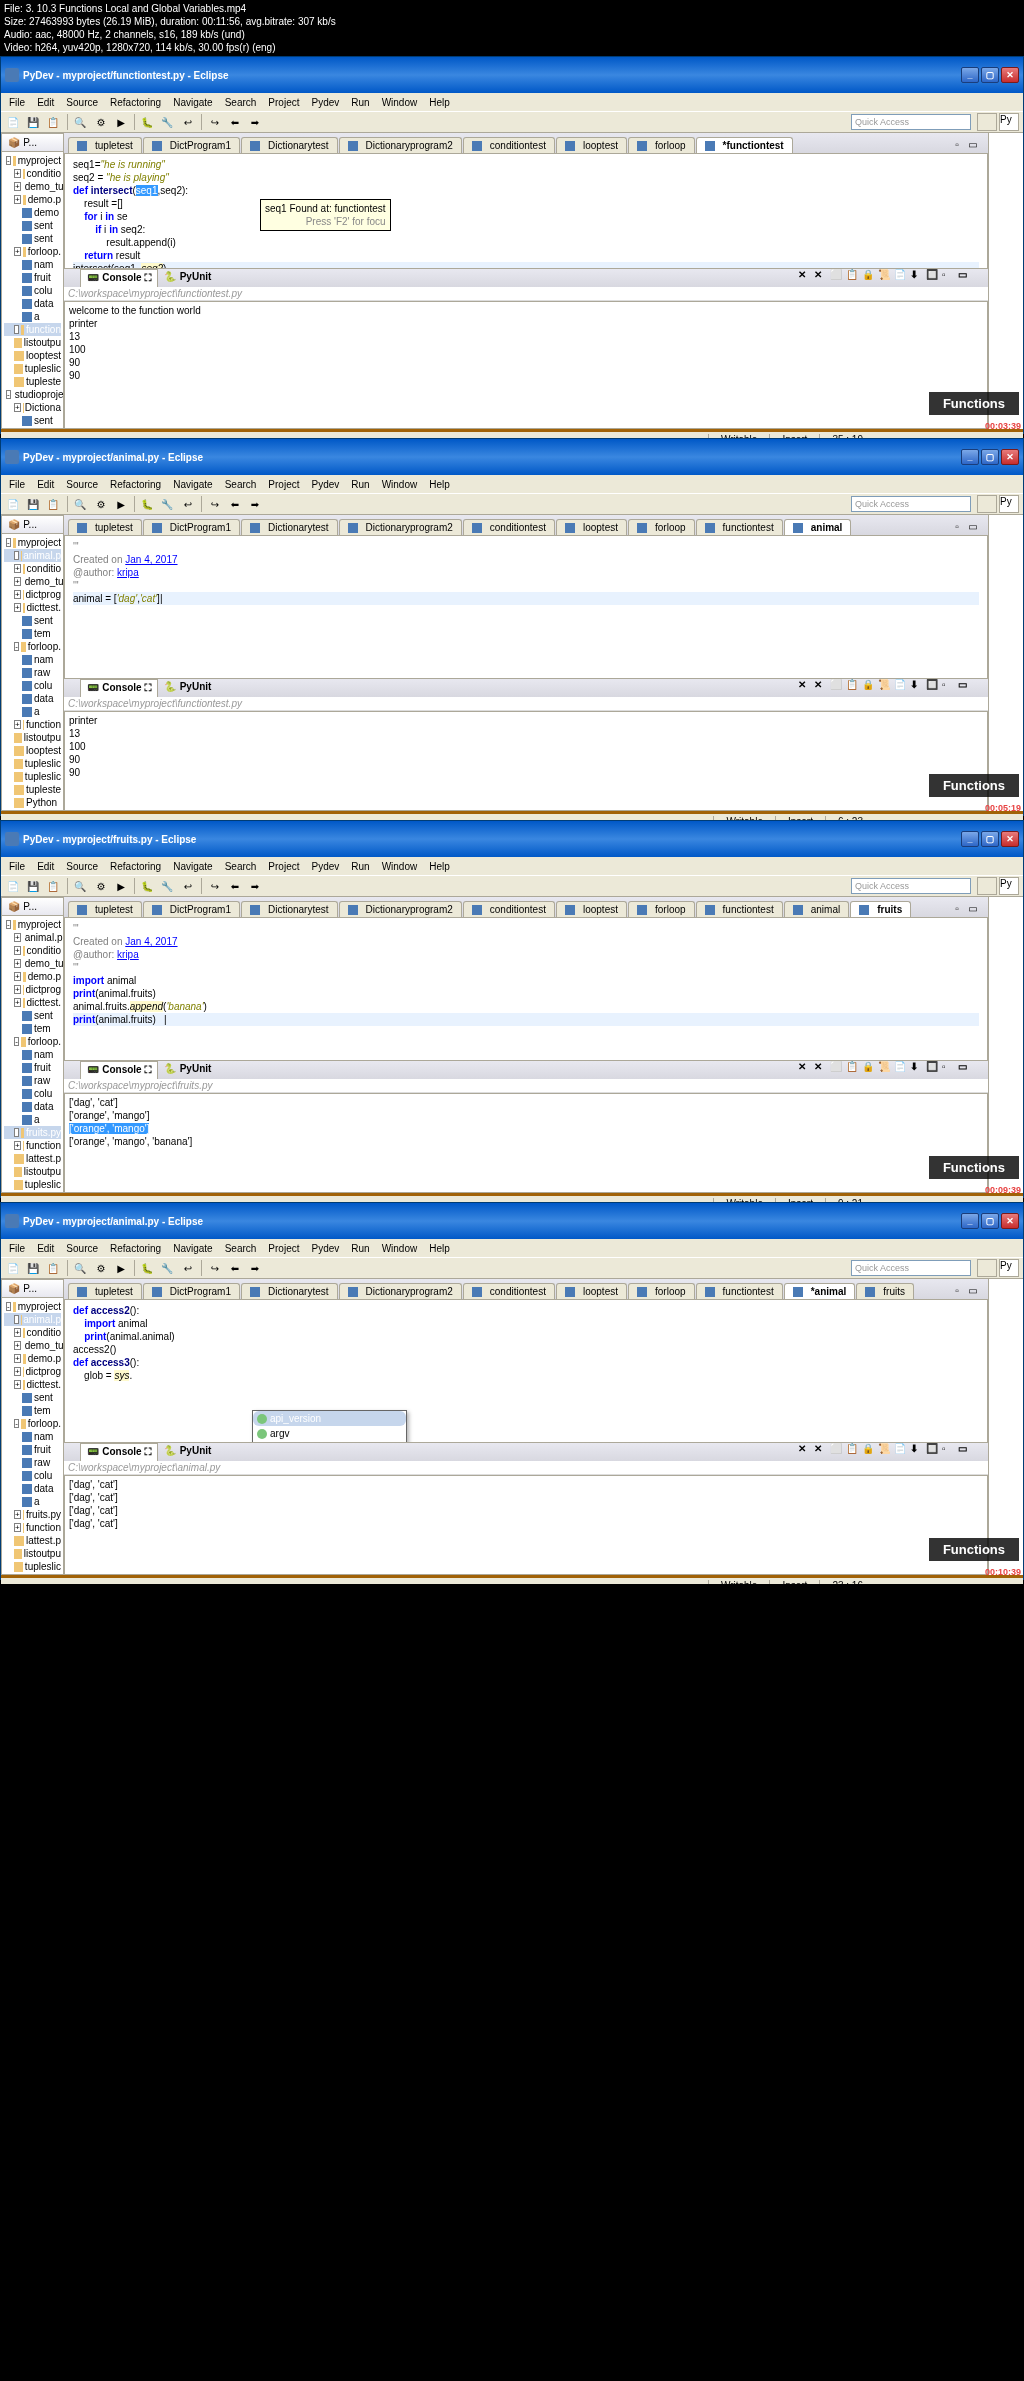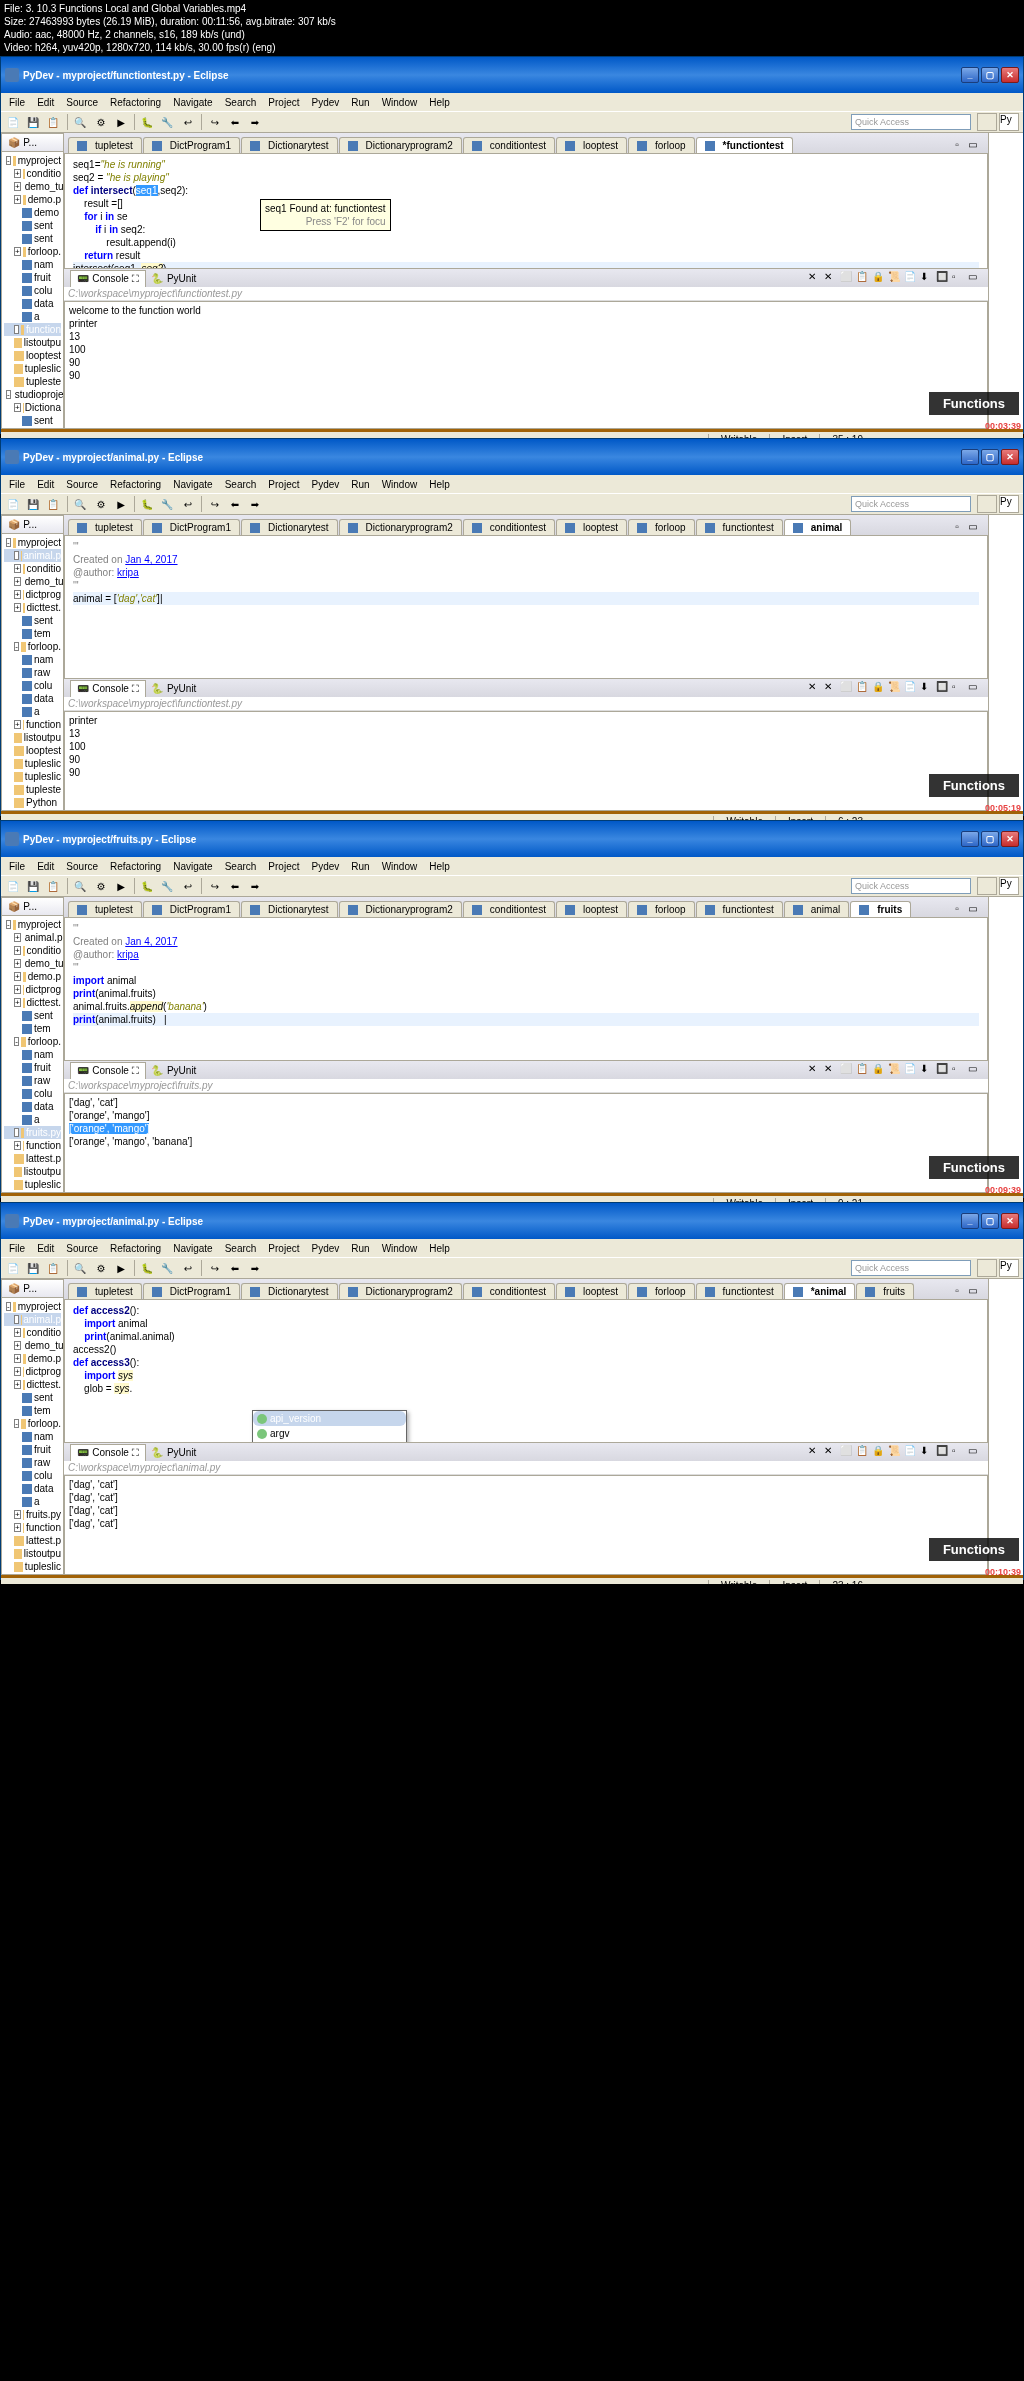--- a/index.html
+++ b/index.html
@@ -45,21 +45,21 @@
 .code-line { white-space: pre; }
 .kw { color: #0000ff; font-weight: bold; }
 .fn { color: #000080; font-weight: bold; }
 .str { color: #808000; font-style: italic; }
 .sel { background: #3399ff; color: #fff; }
 .com { color: #808080; }
 .hl { background: #fffacd; font-style: italic; }
 .cur-line { background: #e8f2fe; display: inline-block; width: 100%; }
 .link { color: #0000ff; text-decoration: underline; }
 .tooltip { position: absolute; background: #ffffe1; border: 1px solid #000; padding: 2px 4px; font-size: 9px; font-family: Tahoma; }
-.console-tabs { background: linear-gradient(to bottom, #e8e8f0, #d8d8e0); height: 18px; display: flex; align-items: center; padding: 0 6px; font-size: 9px; }
+.console-tabs { background: linear-gradient(to bottom, #e8e8f0, #d8d8e0); height: 18px; display: flex; padding: 0 16px; font-size: 9px; font-weight: bold; }
 .console-tab { padding: 2px 6px; cursor: pointer; }
 .console-tab.active { background: #fff; border: 1px solid #aca899; border-bottom: none; }
 .console-toolbar { margin-left: auto; display: flex; gap: 2px; }
 .con-btn { width: 14px; height: 14px; cursor: pointer; }
 .console-header { background: #fff; font-size: 9px; color: #999; padding: 1px 4px; font-style: italic; border-bottom: 1px solid #ddd; }
 .console-area { background: #fff; padding: 2px 4px; font-family: 'Courier New', monospace; font-size: 12px; line-height: 1.3; border: 1px solid #aca899; min-height: 80px; }
 .console-line { white-space: pre; }
 .console-hl { background: #3399ff; color: #fff; }
 .status-bar { background: #ece9d8; height: 18px; display: flex; align-items: center; padding: 0 8px; font-size: 9px; border-top: 3px solid #a16207; }
 .status-item { padding: 0 12px; border-left: 1px solid #aca899; }
@@ -997,21 +997,20 @@
             </div>
           </div>
           <div class="code-area" style="height:130px;position:relative;">
             <div class="code-line"></div>
             <div class="code-line"><span class="kw">def</span> <span class="fn">access2</span>():</div>
             <div class="code-line">    <span class="kw">import</span> animal</div>
             <div class="code-line">    <span class="kw">print</span>(animal.animal)</div>
             <div class="code-line">access2()</div>
             <div class="code-line"></div>
             <div class="code-line"><span class="kw">def</span> <span class="fn">access3</span>():</div>
-            <div class="code-line">    <span class="kw">import</span> <span class="hl">sys</span></div>
             <div class="code-line">    glob = <span class="hl">sys</span>.</div>
             <div class="autocomplete" style="top:110px;left:187px;">
               <div class="ac-item sel">
                 <span class="ac-icon"></span>
                 <span>api_version</span>
               </div>
               <div class="ac-item">
                 <span class="ac-icon"></span>
                 <span>argv</span>
               </div>

